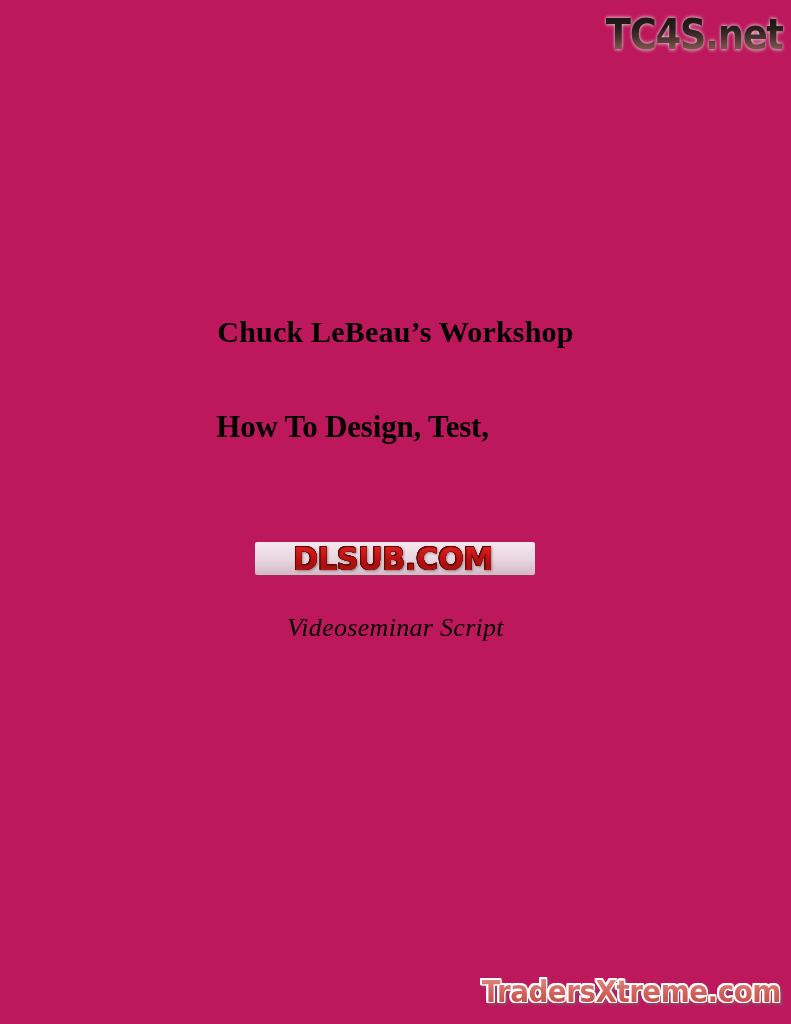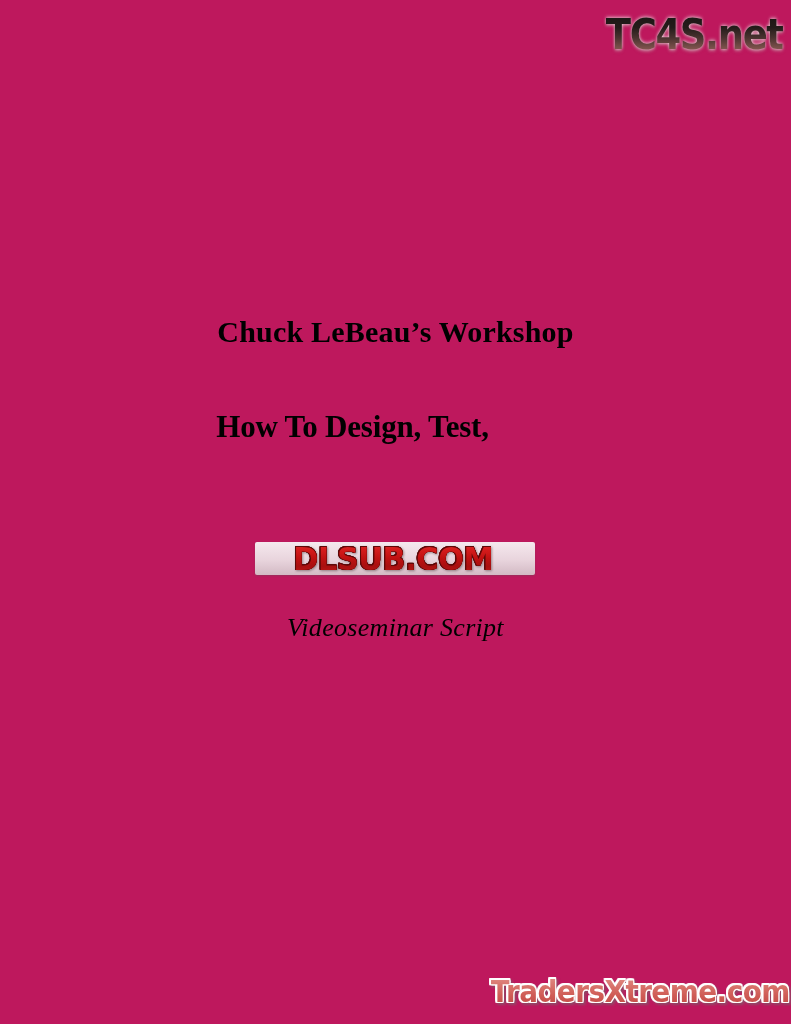--- a/index.html
+++ b/index.html
@@ -168,21 +168,21 @@
 
   
   .tx-watermark {
     position: absolute;
     left: 468px;
     top: 968px;
     width: 304px;
     height: 48px;
     display: flex;
     align-items: center;
-    justify-content: flex-start;
+    justify-content: center;
   }
   .tx-watermark .glyphs {
     font-family: "DejaVu Sans", "Liberation Sans", sans-serif;
     font-weight: 700;
     font-size: 30px;
     line-height: 1;
     letter-spacing: -0.6px;
     transform: scaleX(0.93);
     transform-origin: right center;
     white-space: nowrap;

